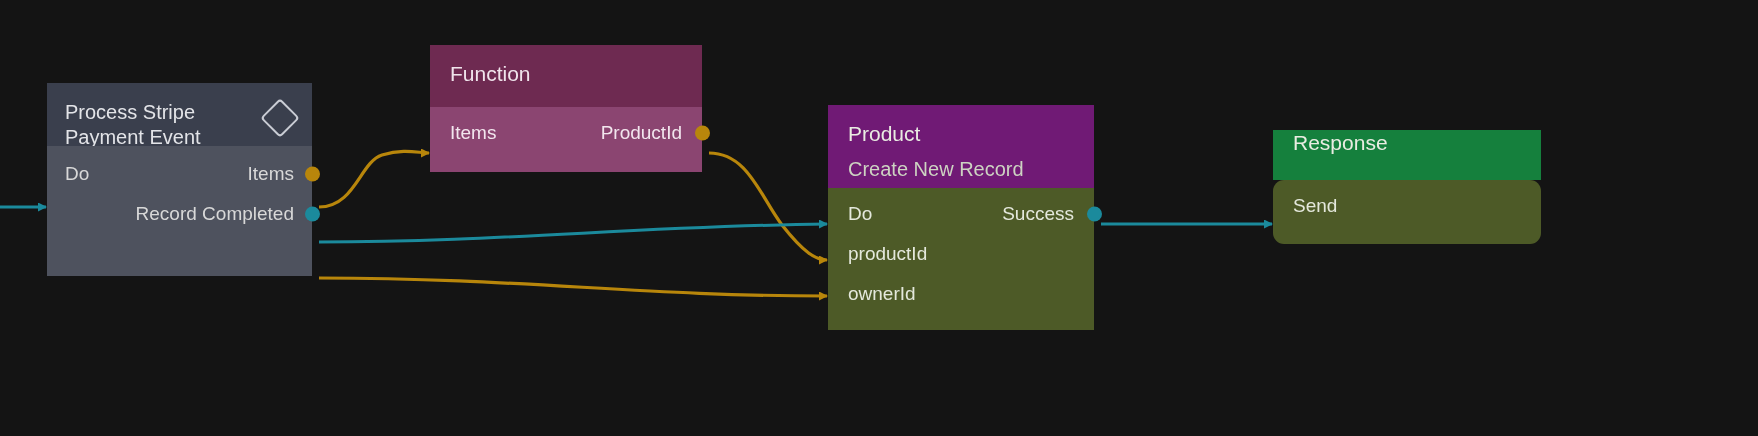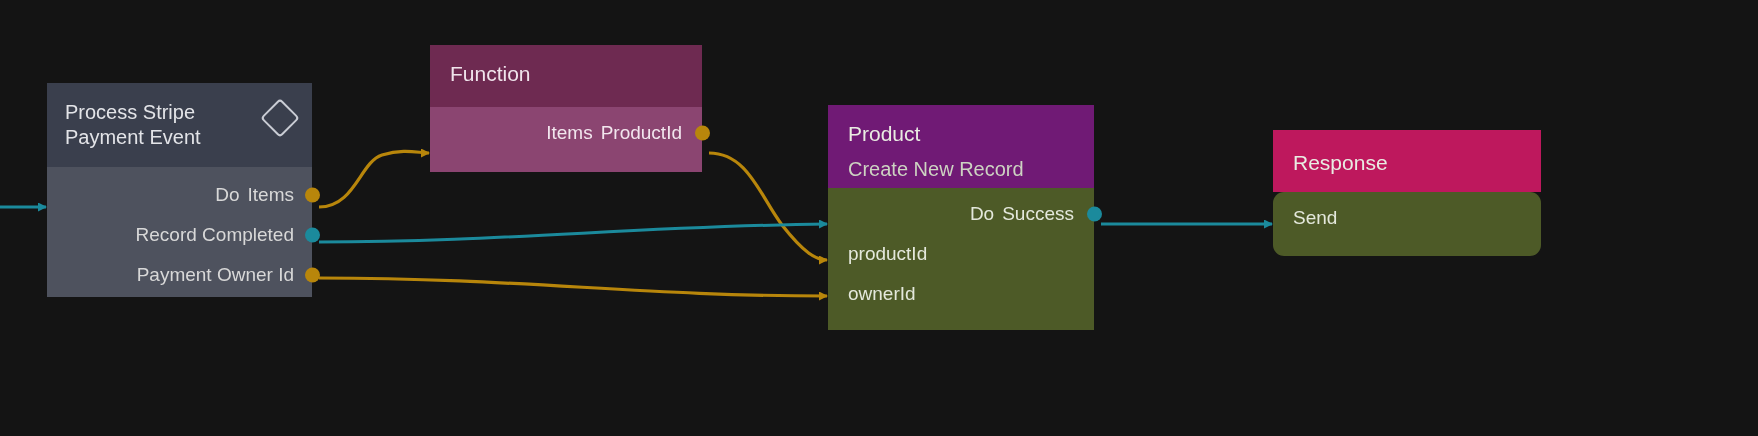--- a/index.html
+++ b/index.html
@@ -19,21 +19,21 @@
   .node-body{box-sizing:border-box;position:relative;}
   .port-row{position:relative;display:flex;align-items:center;height:40px;}
   .port-row.in{justify-content:flex-start;}
   .port-row.out{justify-content:flex-end;}
   .port-label{font-size:19px;color:#d8d8d8;white-space:nowrap;}
   .dot{position:absolute;width:15px;height:15px;border-radius:50%;top:50%;transform:translateY(-50%);}
   .dot.right{right:-7.5px;}
 
   
   #node-process{left:47px;top:83px;width:265px;}
-  #node-process .node-header{background:#3a3f4d;padding:17px 18px 16px 18px;height:84px;}
+  #node-process .node-header{background:#3a3f4d;padding:17px 18px 16px 18px;height:63px;}
   #node-process .node-title{font-size:20px;color:#e3e4e8;}
   #node-process .node-body{background:#4e525e;padding:8px 18px 14px 18px;height:130px;}
 
   .diamond{width:24px;height:24px;border:2.5px solid #c9ccd4;border-radius:4px;
            transform:rotate(45deg);margin-top:4px;flex:0 0 auto;}
 
   
   #node-function{left:430px;top:45px;width:272px;}
   #node-function .node-header{background:#6e2a51;padding:16px 20px;height:62px;}
   #node-function .node-title{font-size:21px;color:#f0e4ec;}
@@ -43,26 +43,26 @@
   
   #node-product{left:828px;top:105px;width:266px;}
   #node-product .node-header{background:#701a75;padding:16px 20px 14px 20px;height:83px;}
   #node-product .node-title{font-size:21px;color:#e9ece2;}
   #node-product .node-sub{font-size:20px;color:#cdd3c2;margin-top:10px;}
   #node-product .node-body{background:#4d5a27;padding:6px 20px 10px 20px;height:142px;}
   #node-product .port-label{color:#e4e8dc;}
 
   
   #node-response{left:1273px;top:130px;width:268px;}
-  #node-response .node-header{background:#be185d;padding:20px 20px;height:62px;}
+  #node-response .node-header{background:#15803d;padding:0 20px;height:50px;}
   #node-response .node-title{font-size:21px;color:#e9ece2;}
   #node-response .node-body{background:#4d5a27;padding:6px 20px 8px 20px;height:64px;border-radius:11px;}
   #node-response .port-label{color:#e4e8dc;}
 
-  .flexrow{display:flex;align-items:center;justify-content:flex-end;height:40px;position:relative;gap:8px;}
+  .flexrow{display:flex;align-items:center;justify-content:space-between;height:40px;position:relative;gap:8px;}
 </style>
 </head>
 <body>
 
 <div id="canvas">
 
   <svg id="edges" viewBox="0 0 1758 436">
     <defs>
       <marker id="arrow-exec" markerWidth="9" markerHeight="9" refX="8" refY="4.5" orient="auto" markerUnits="userSpaceOnUse">
         <path d="M0,0 L9,4.5 L0,9 z" fill="#1b8a9c"></path>
@@ -97,24 +97,20 @@
         <span class="port-label">Do</span>
         <span class="port-label">Items</span>
         <span class="dot right" style="background:#b8860b;right:-25.5px;"></span>
       </div>
 
       <div class="port-row out">
         <span class="port-label">Record Completed</span>
         <span class="dot right" style="background:#1b8a9c;right:-25.5px;"></span>
       </div>
 
-      <div class="port-row out">
-        <span class="port-label">Payment Owner Id</span>
-        <span class="dot right" style="background:#b8860b;right:-25.5px;"></span>
-      </div>
 
     </div>
   </div>
 
   <div class="node" id="node-function">
     <div class="node-header">
       <div class="node-title">Function</div>
     </div>
     <div class="node-body">
       <div class="flexrow">

